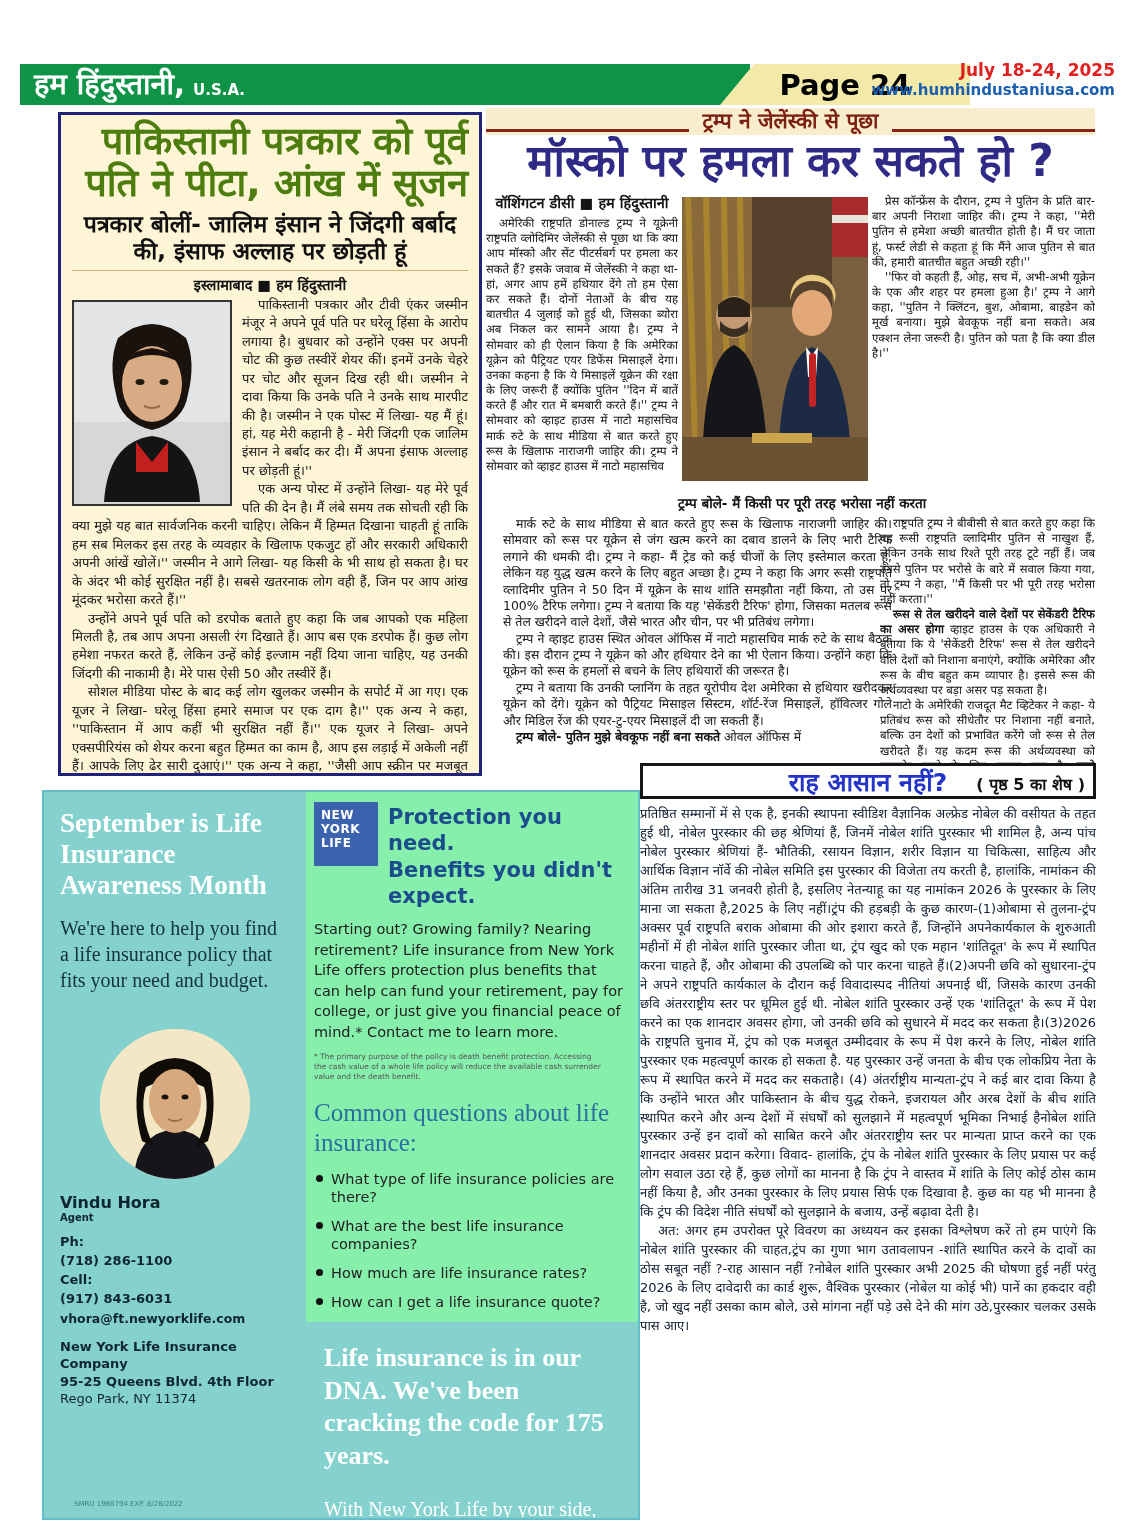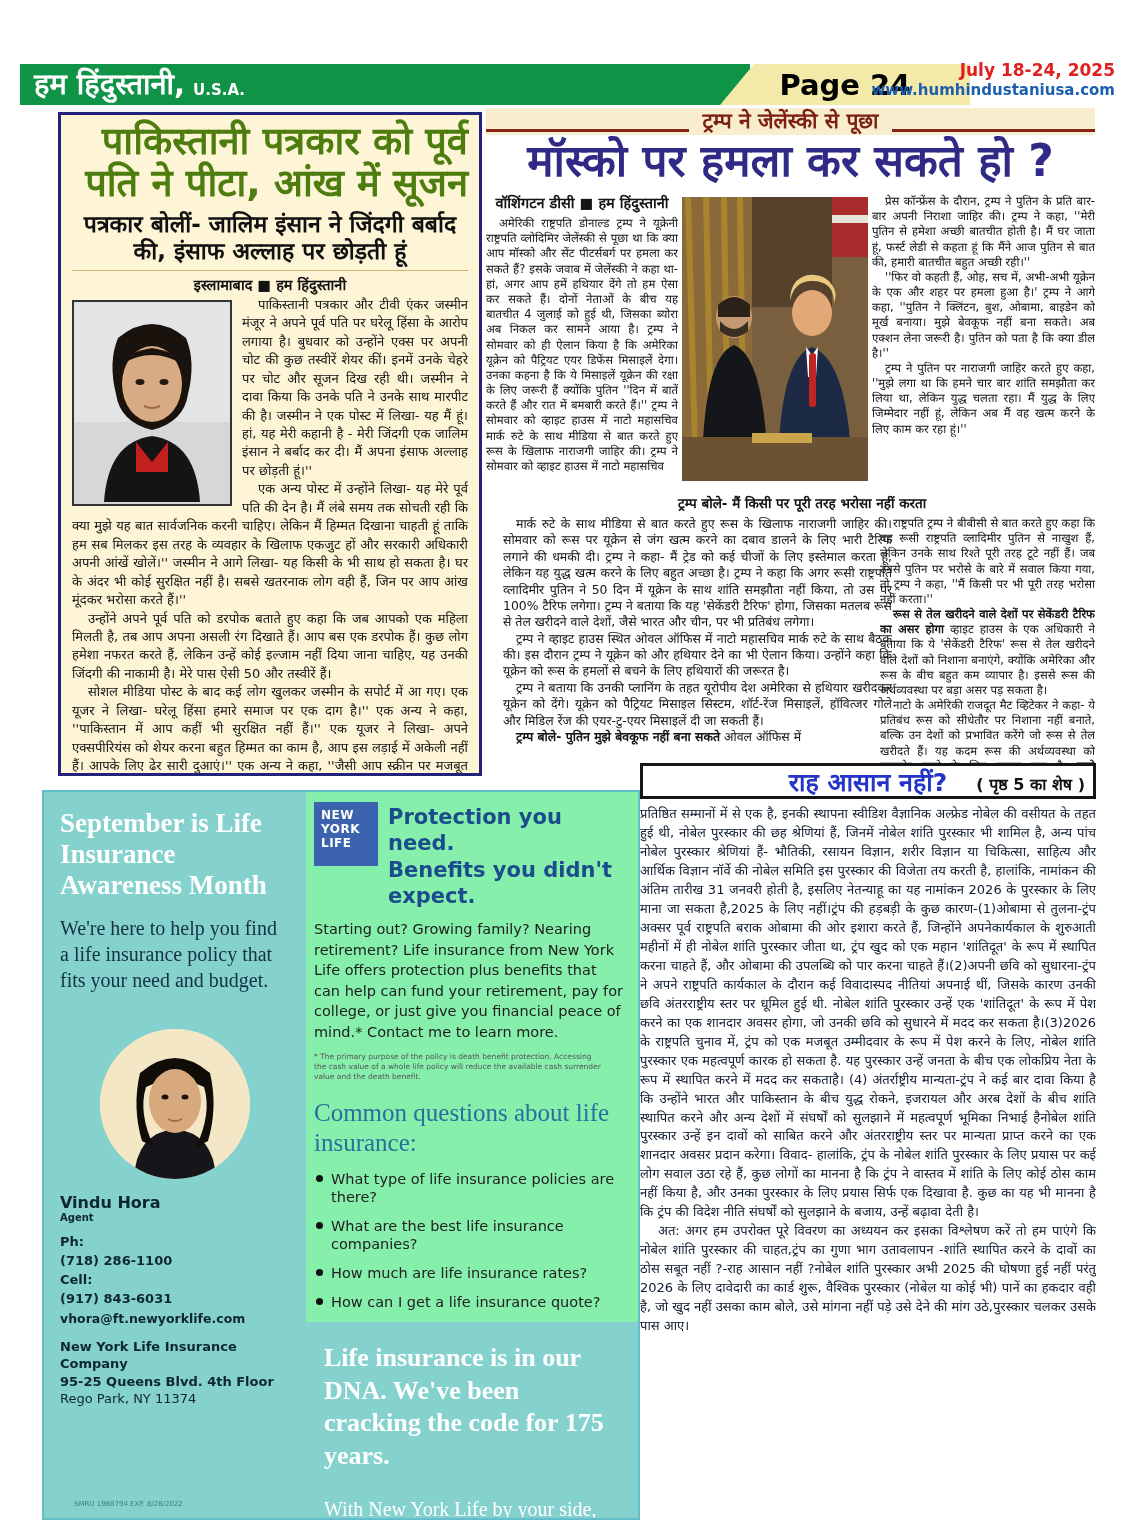--- a/index.html
+++ b/index.html
@@ -165,21 +165,20 @@
         <path d="M96 284 Q96 162 130 150 Q168 164 170 284 Z" fill="#1c2a46"></path>
         <path d="M124 150 L130 158 L136 150 L134 180 L126 180 Z" fill="#fff"></path>
         <rect x="127" y="156" width="7" height="54" rx="3" fill="#c02424"></rect>
         <rect x="0" y="240" width="186" height="44" fill="#6b5233"></rect>
         <rect x="70" y="236" width="60" height="10" fill="#caa54c"></rect>
       </svg>
     </div>
     <div class="ca-col col3" data-interactable="false">
       <p data-interactable="false">प्रेस कॉन्फ्रेंस के दौरान, ट्रम्प ने पुतिन के प्रति बार-बार अपनी निराशा जाहिर की। ट्रम्प ने कहा, ''मेरी पुतिन से हमेशा अच्छी बातचीत होती है। मैं घर जाता हूं, फर्स्ट लेडी से कहता हूं कि मैंने आज पुतिन से बात की, हमारी बातचीत बहुत अच्छी रही।''</p>
       <p data-interactable="false">''फिर वो कहती हैं, ओह, सच में, अभी-अभी यूक्रेन के एक और शहर पर हमला हुआ है।' ट्रम्प ने आगे कहा, ''पुतिन ने क्लिंटन, बुश, ओबामा, बाइडेन को मूर्ख बनाया। मुझे बेवकूफ नहीं बना सकते। अब एक्शन लेना जरूरी है। पुतिन को पता है कि क्या डील है।''</p>
-      <p data-interactable="false">ट्रम्प ने पुतिन पर नाराजगी जाहिर करते हुए कहा, ''मुझे लगा था कि हमने चार बार शांति समझौता कर लिया था, लेकिन युद्ध चलता रहा। मैं युद्ध के लिए जिम्मेदार नहीं हूं, लेकिन अब मैं वह खत्म करने के लिए काम कर रहा हूं।''</p>
     </div>
     <div class="ca-subheadR" data-interactable="false">ट्रम्प बोले- मैं किसी पर पूरी तरह भरोसा नहीं करता</div>
     <div class="ca-col botL" data-interactable="false">
       <p data-interactable="false">मार्क रुटे के साथ मीडिया से बात करते हुए रूस के खिलाफ नाराजगी जाहिर की। सोमवार को रूस पर यूक्रेन से जंग खत्म करने का दबाव डालने के लिए भारी टैरिफ लगाने की धमकी दी। ट्रम्प ने कहा- मैं ट्रेड को कई चीजों के लिए इस्तेमाल करता हूं, लेकिन यह युद्ध खत्म करने के लिए बहुत अच्छा है। ट्रम्प ने कहा कि अगर रूसी राष्ट्रपति व्लादिमीर पुतिन ने 50 दिन में यूक्रेन के साथ शांति समझौता नहीं किया, तो उस पर 100% टैरिफ लगेगा। ट्रम्प ने बताया कि यह 'सेकेंडरी टैरिफ' होगा, जिसका मतलब रूस से तेल खरीदने वाले देशों, जैसे भारत और चीन, पर भी प्रतिबंध लगेगा।</p>
       <p data-interactable="false">ट्रम्प ने व्हाइट हाउस स्थित ओवल ऑफिस में नाटो महासचिव मार्क रुटे के साथ बैठक की। इस दौरान ट्रम्प ने यूक्रेन को और हथियार देने का भी ऐलान किया। उन्होंने कहा कि यूक्रेन को रूस के हमलों से बचने के लिए हथियारों की जरूरत है।</p>
       <p data-interactable="false">ट्रम्प ने बताया कि उनकी प्लानिंग के तहत यूरोपीय देश अमेरिका से हथियार खरीदकर यूक्रेन को देंगे। यूक्रेन को पैट्रियट मिसाइल सिस्टम, शॉर्ट-रेंज मिसाइलें, हॉवित्जर गोले और मिडिल रेंज की एयर-टु-एयर मिसाइलें दी जा सकती हैं।</p>
       <p data-interactable="false"><span class="bold-inline" data-interactable="false">ट्रम्प बोले- पुतिन मुझे बेवकूफ नहीं बना सकते</span><span data-interactable="false"> ओवल ऑफिस में</span></p>
     </div>
     <div class="ca-col botR" data-interactable="false">
       <p data-interactable="false">राष्ट्रपति ट्रम्प ने बीबीसी से बात करते हुए कहा कि वह रूसी राष्ट्रपति व्लादिमीर पुतिन से नाखुश हैं, लेकिन उनके साथ रिश्ते पूरी तरह टूटे नहीं हैं। जब उनसे पुतिन पर भरोसे के बारे में सवाल किया गया, तो ट्रम्प ने कहा, ''मैं किसी पर भी पूरी तरह भरोसा नहीं करता।''</p>

